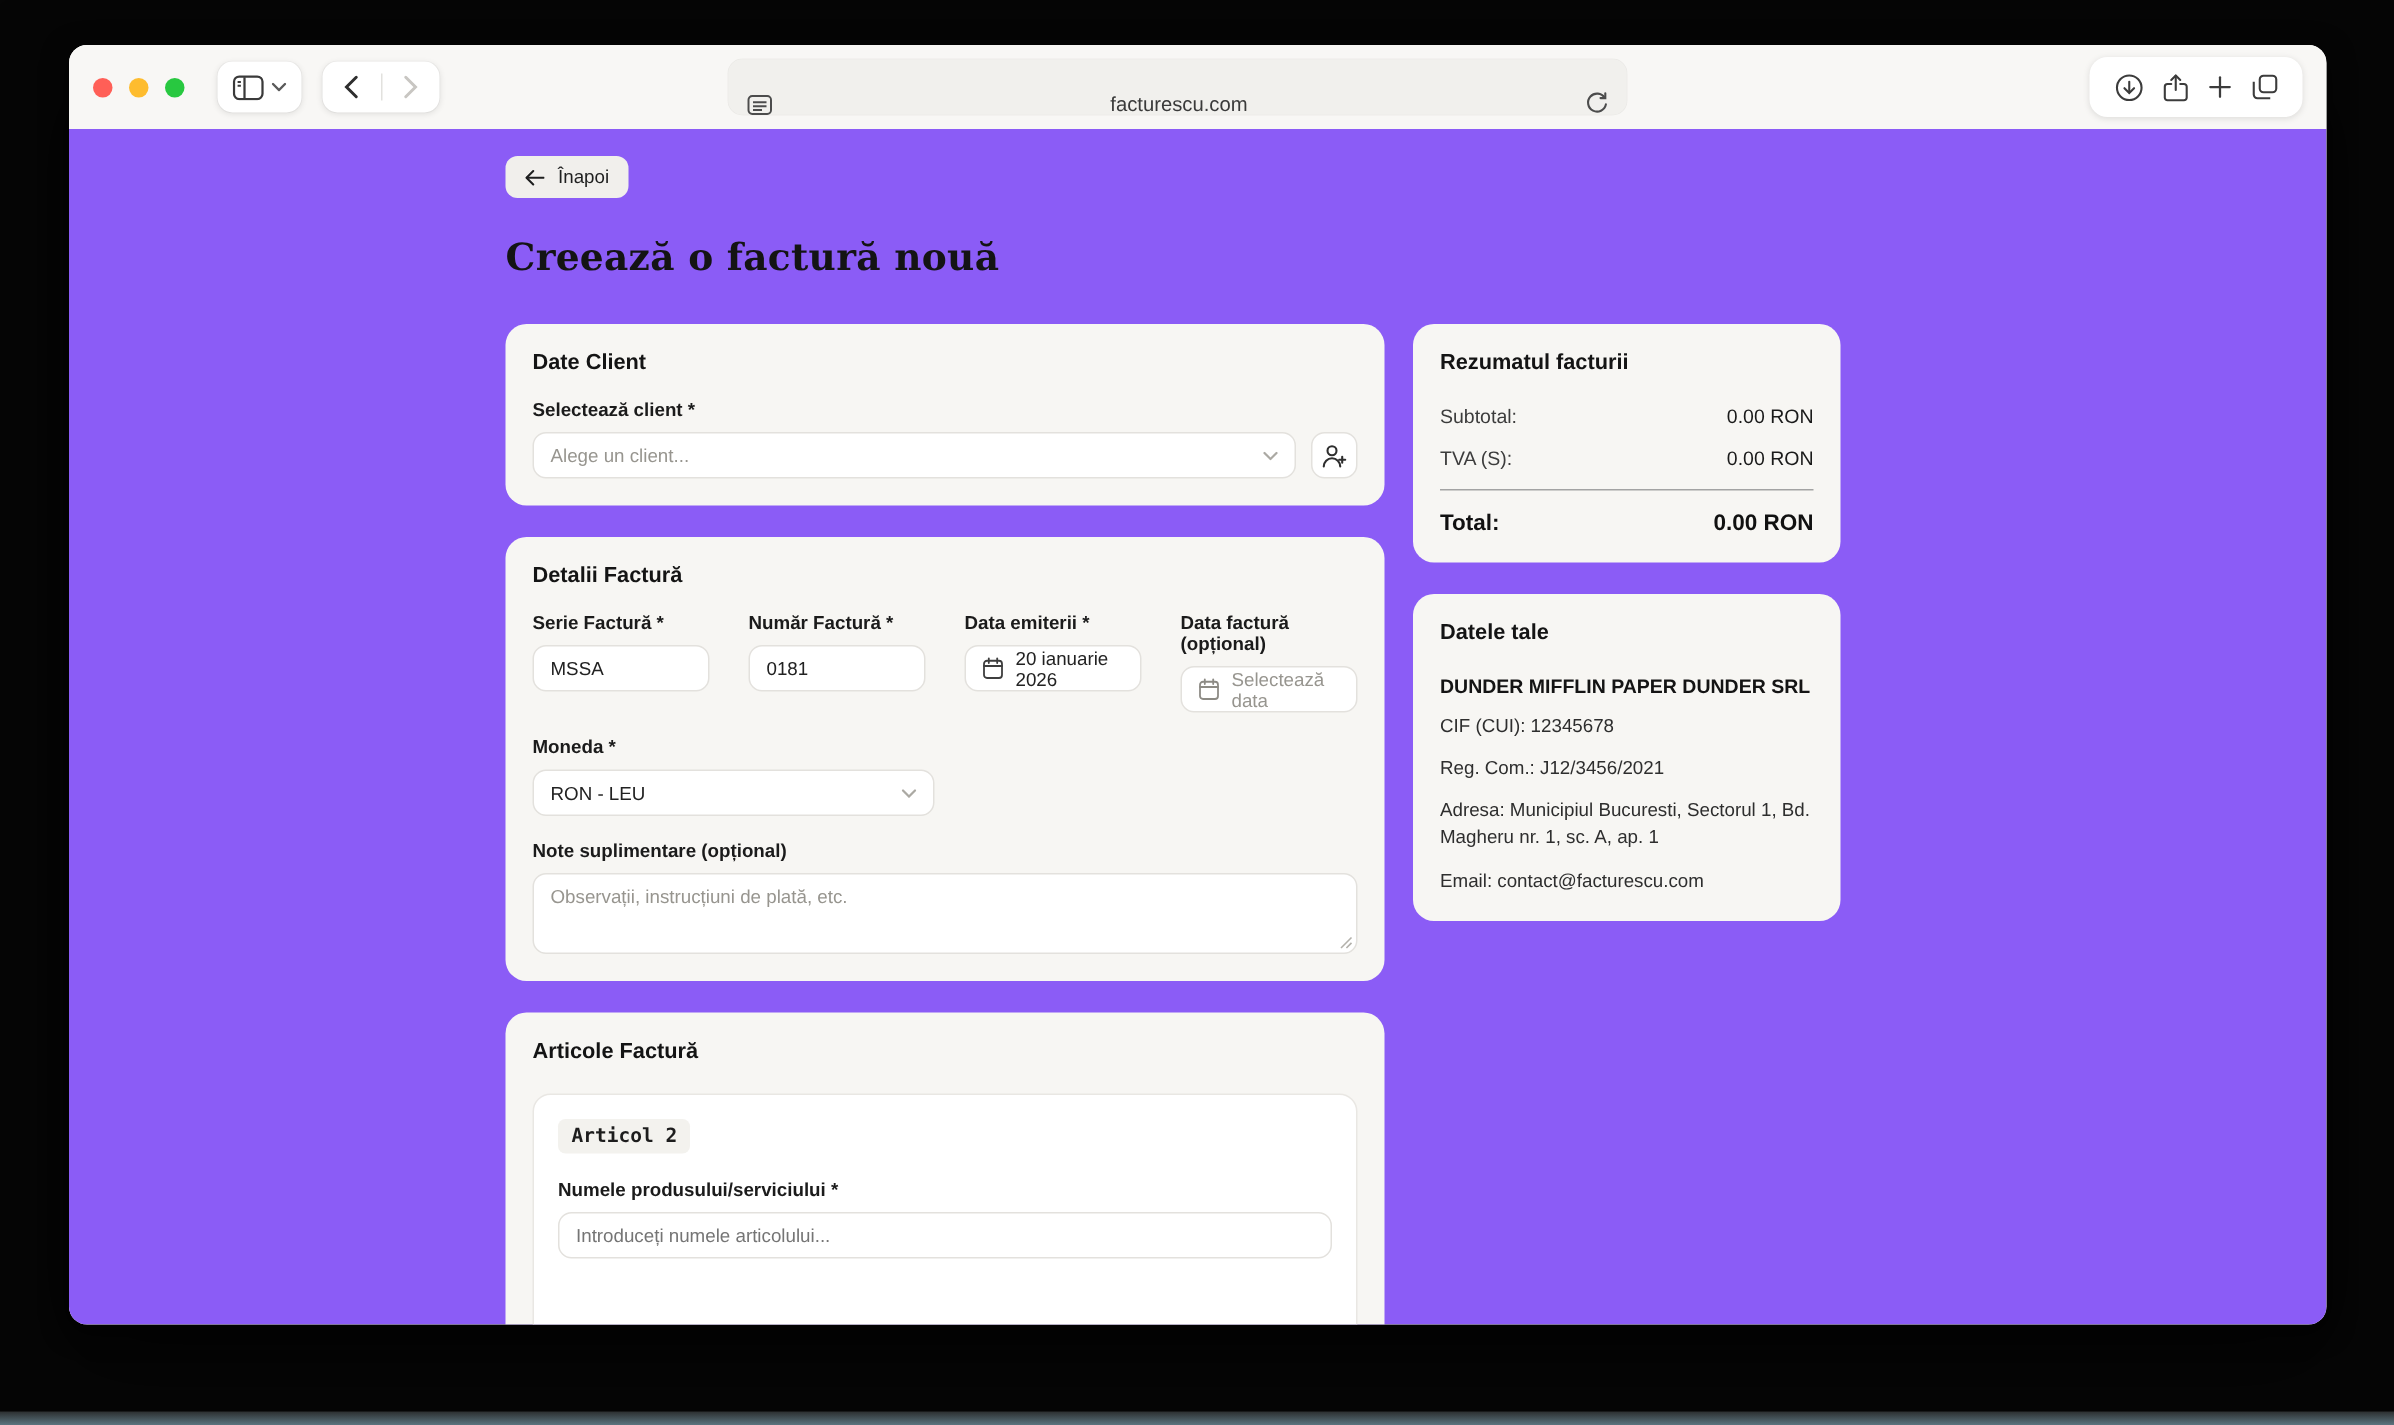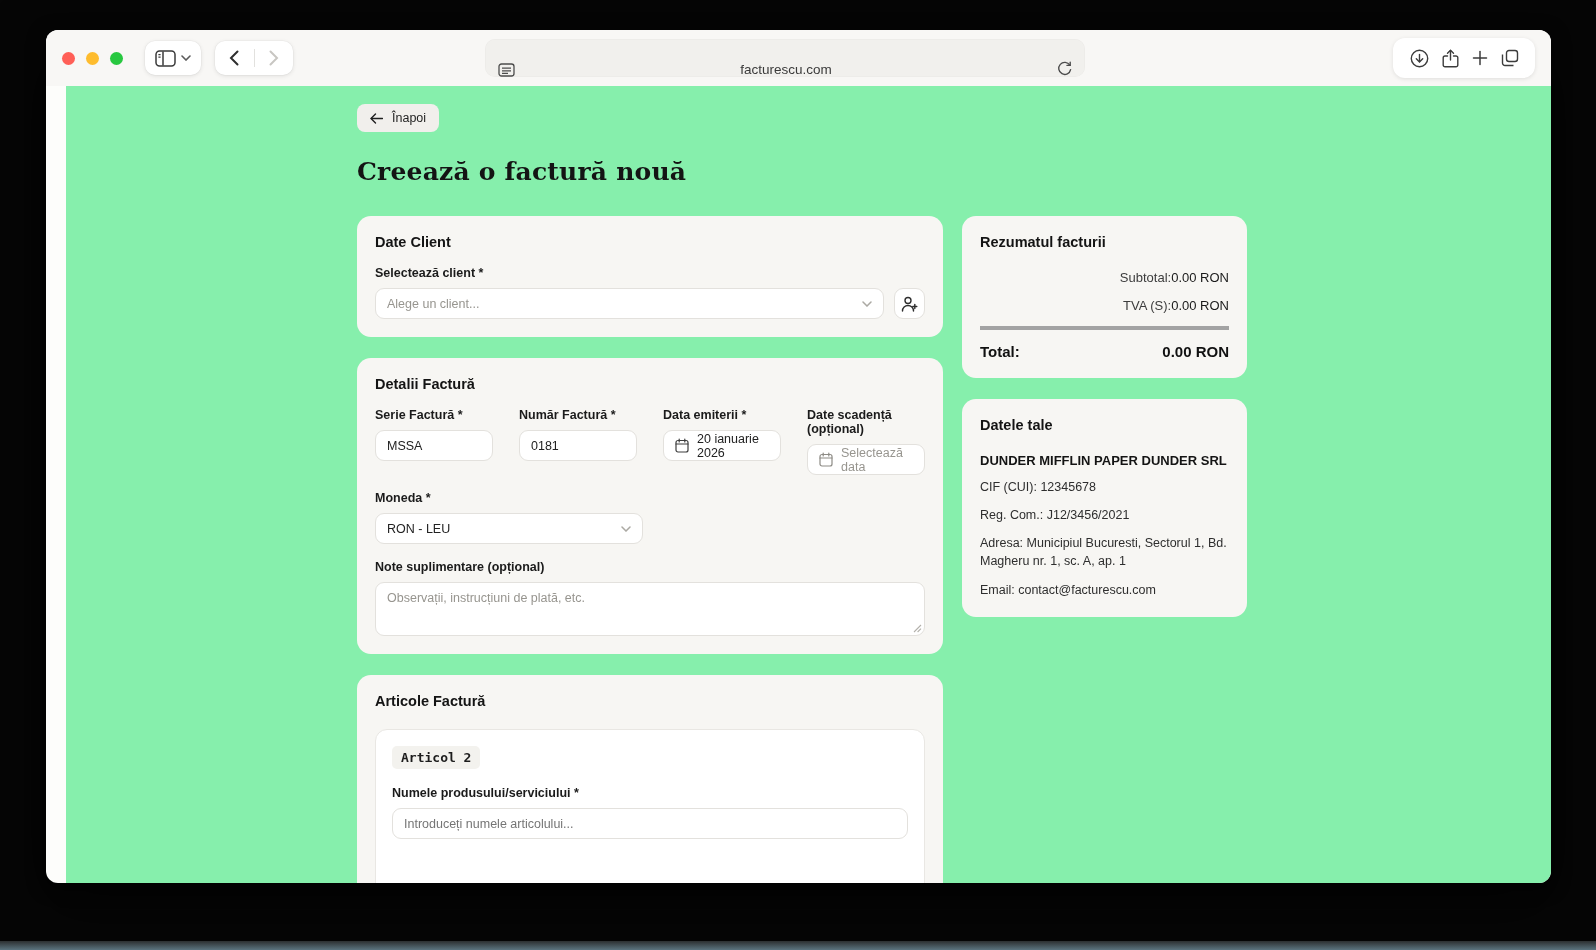--- a/index.html
+++ b/index.html
@@ -38,21 +38,21 @@
     background:#f1f0ed; border-radius:10px; display:flex; align-items:flex-end;
     padding:0 13px; box-shadow:inset 0 0 0 0.5px rgba(0,0,0,.03);
   }
   .url-text { flex:1; text-align:center; font-size:13.5px; color:#3a3a3a; }
   .right-pill {
     position:absolute; right:16px; top:8px; height:40px; width:142px;
     background:#fff; border-radius:12px; box-shadow:0 1px 4px rgba(0,0,0,.10);
     display:flex; align-items:center; justify-content:space-around; padding:0 10px;
   }
   
-  .content { height:797px; background:#86efac; padding:18px 0 0 291px; overflow:hidden;margin-left:20px; }
+  .content { height:797px; background:#8b5cf6; padding:18px 0 0 291px; overflow:hidden; }
   .back-btn {
     display:inline-flex; align-items:center; gap:9px;
     background:#f1efec; border:none; border-radius:8px; padding:7px 13px;
     font-size:12.5px; color:#1f1f1f; font-family:inherit; cursor:pointer;
   }
   h1 {
     margin-top:25px; font-family:"DejaVu Serif", serif;
     font-size:25px; font-weight:700; color:#141414; letter-spacing:.2px;
   }
   .columns { display:flex; gap:19px; margin-top:30px; align-items:flex-start; }
@@ -90,26 +90,26 @@
     background:#fff; border:1px solid #e9e7e3; border-radius:12px;
     padding:16px; margin-top:20px; height:260px;
   }
   .item-badge {
     display:inline-block; font-family:"DejaVu Sans Mono", monospace; font-weight:700;
     font-size:13px; color:#1d1d1d; background:#f3f2ee; padding:4px 9px; border-radius:5px;
   }
   .item-card .field-label { margin-top:17px; }
   
   .sum-rows { margin-top:20px; }
-  .sum-row { display:flex; justify-content:flex-end; font-size:13px; color:#3c3c3c; }
+  .sum-row { display:flex; justify-content:space-between; font-size:13px; color:#3c3c3c; }
   .sum-row + .sum-row { margin-top:13px; }
   .sum-row .val { color:#1a1a1a; }
   .sum-total {
     display:flex; justify-content:space-between; margin-top:13px; padding-top:13px;
-    border-top:4px solid #a3a3a3; font-size:15px; font-weight:700; color:#111;
+    border-top:1px solid #a3a3a3; font-size:15px; font-weight:700; color:#111;
   }
   
   .co-name { font-size:13px; font-weight:700; color:#141414; margin-top:20px; }
   .co-line { font-size:12.5px; color:#2e2e2e; margin-top:10px; line-height:1.45; }
   svg { display:block; }
 </style>
 </head>
 <body>
 
 <div class="window">
@@ -262,21 +262,21 @@
                     <rect x="1" y="2.5" width="12" height="11.5" rx="2"></rect>
                     <line x1="4.2" y1="1" x2="4.2" y2="4"></line>
                     <line x1="9.8" y1="1" x2="9.8" y2="4"></line>
                     <line x1="1" y1="6" x2="13" y2="6"></line>
                   </svg>
                 </span>
                 <span>20 ianuarie 2026</span>
               </div>
             </div>
             <div>
-              <span class="field-label">Date scadență (opțional)</span>
+              <span class="field-label">Data factură (opțional)</span>
               <div class="control">
                 <span>
                   <svg width="14" height="15" viewBox="0 0 14 15" fill="none" stroke="#8d8b85" stroke-width="1.2" stroke-linecap="round">
                     <rect x="1" y="2.5" width="12" height="11.5" rx="2"></rect>
                     <line x1="4.2" y1="1" x2="4.2" y2="4"></line>
                     <line x1="9.8" y1="1" x2="9.8" y2="4"></line>
                     <line x1="1" y1="6" x2="13" y2="6"></line>
                   </svg>
                 </span>
                 <span class="placeholder">Selectează data</span>

